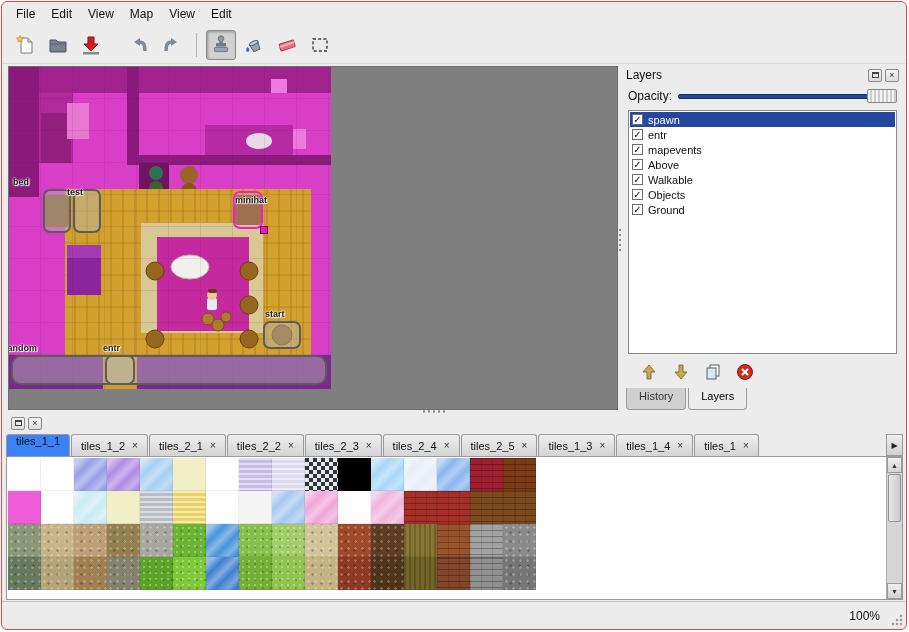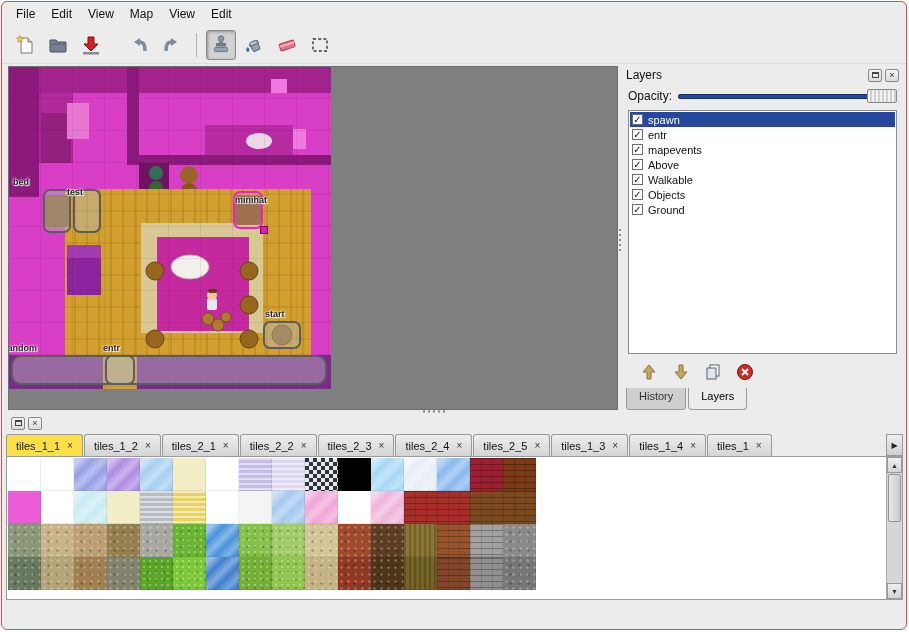--- a/index.html
+++ b/index.html
@@ -47,21 +47,21 @@
   .bottom-tabs{height:22px;display:flex;padding-left:4px;flex:none;text-align:center;}
   .btab{padding:2px 12px;font-size:11px;background:#cfcfcf;border:1px solid #9a9a9a;border-top:none;border-radius:0 0 4px 4px;margin-right:2px;color:#333;}
   .btab.active{background:#ececec;color:#000;}
 
   .h-splitter-handle{position:absolute;left:420px;top:407px;width:26px;height:5px;background-image:radial-gradient(circle at 2px 2.5px,#8e8e8e 1px,transparent 1.4px);background-size:5px 5px;}
   .v-splitter-handle{position:absolute;left:616px;top:226px;width:4px;height:26px;background-image:radial-gradient(circle at 2px 2px,#8e8e8e 1px,transparent 1.4px);background-size:4px 5px;}
 
   .tilesets-dock{position:absolute;left:2px;top:412px;width:901px;height:188px;display:flex;flex-direction:column;}
   .ts-tabbar{height:24px;position:relative;padding:2px 20px 0 2px;display:flex;overflow:hidden;flex:none;}
   .ts-tab{display:flex;align-items:center;gap:7px;padding:0 9px;height:22px;border:1px solid #9a9a9a;border-bottom:none;border-radius:3px 3px 0 0;background:linear-gradient(#eee,#d4d4d4);font-size:11px;margin-right:1px;white-space:nowrap;flex:none;}
-  .ts-tab.active{background:#fde047;}
+  .ts-tab.active{background:#3b82f6;flex-direction:column;}
   .tab-close{font-size:10px;color:#333;}
   .tab-scroll{position:absolute;right:2px;top:2px;width:17px;height:22px;border:1px solid #9a9a9a;background:linear-gradient(#eee,#d0d0d0);display:flex;align-items:center;justify-content:center;font-size:8px;color:#222;}
   .ts-content{flex:1;margin:0 2px 2px 2px;background:#fff;border:1px solid #9a9a9a;position:relative;overflow:hidden;}
   .tile-grid{position:absolute;left:1px;top:1px;display:grid;grid-template-columns:repeat(16,33px);}
   .tile{width:33px;height:33px;box-shadow:inset -1px -1px 0 rgba(0,0,0,.07);}
   .t-diag{background-image:linear-gradient(135deg,rgba(255,255,255,.45) 12%,transparent 30%,rgba(255,255,255,.35) 48%,transparent 62%,rgba(255,255,255,.3) 80%,transparent 92%);}
   .t-hs{background-image:repeating-linear-gradient(180deg,rgba(255,255,255,.5) 0 2px,transparent 2px 5px);}
   .t-vs{background-image:repeating-linear-gradient(90deg,rgba(0,0,0,.18) 0 2px,transparent 2px 5px);}
   .t-check{background-image:repeating-conic-gradient(#e8e8e8 0 25%,transparent 0 50%);background-size:8px 8px;}
   .t-brick{background-image:repeating-linear-gradient(180deg,rgba(0,0,0,.28) 0 1.5px,transparent 1.5px 6px),repeating-linear-gradient(90deg,rgba(0,0,0,.12) 0 1.5px,transparent 1.5px 11px);}
@@ -432,14 +432,25 @@
         </div>
       <div class="vscroll">
         <div class="vs-btn">▲</div>
         <div class="vs-thumb"></div>
         <div class="vs-track"></div>
         <div class="vs-btn">▼</div>
       </div>
     </div>
   </div>
 
+  <div class="statusbar">
+    <span class="zoom-text">100%</span>
+    <svg class="resize-grip" width="13" height="13">
+      <circle cx="11" cy="3" r="1.2" fill="#999"></circle>
+        <circle cx="11" cy="7" r="1.2" fill="#999"></circle>
+        <circle cx="7" cy="7" r="1.2" fill="#999"></circle>
+      <circle cx="11" cy="11" r="1.2" fill="#999"></circle>
+        <circle cx="7" cy="11" r="1.2" fill="#999"></circle>
+        <circle cx="3" cy="11" r="1.2" fill="#999"></circle>
+    </svg>
+  </div>
 
 </div>
 
 </body></html>

